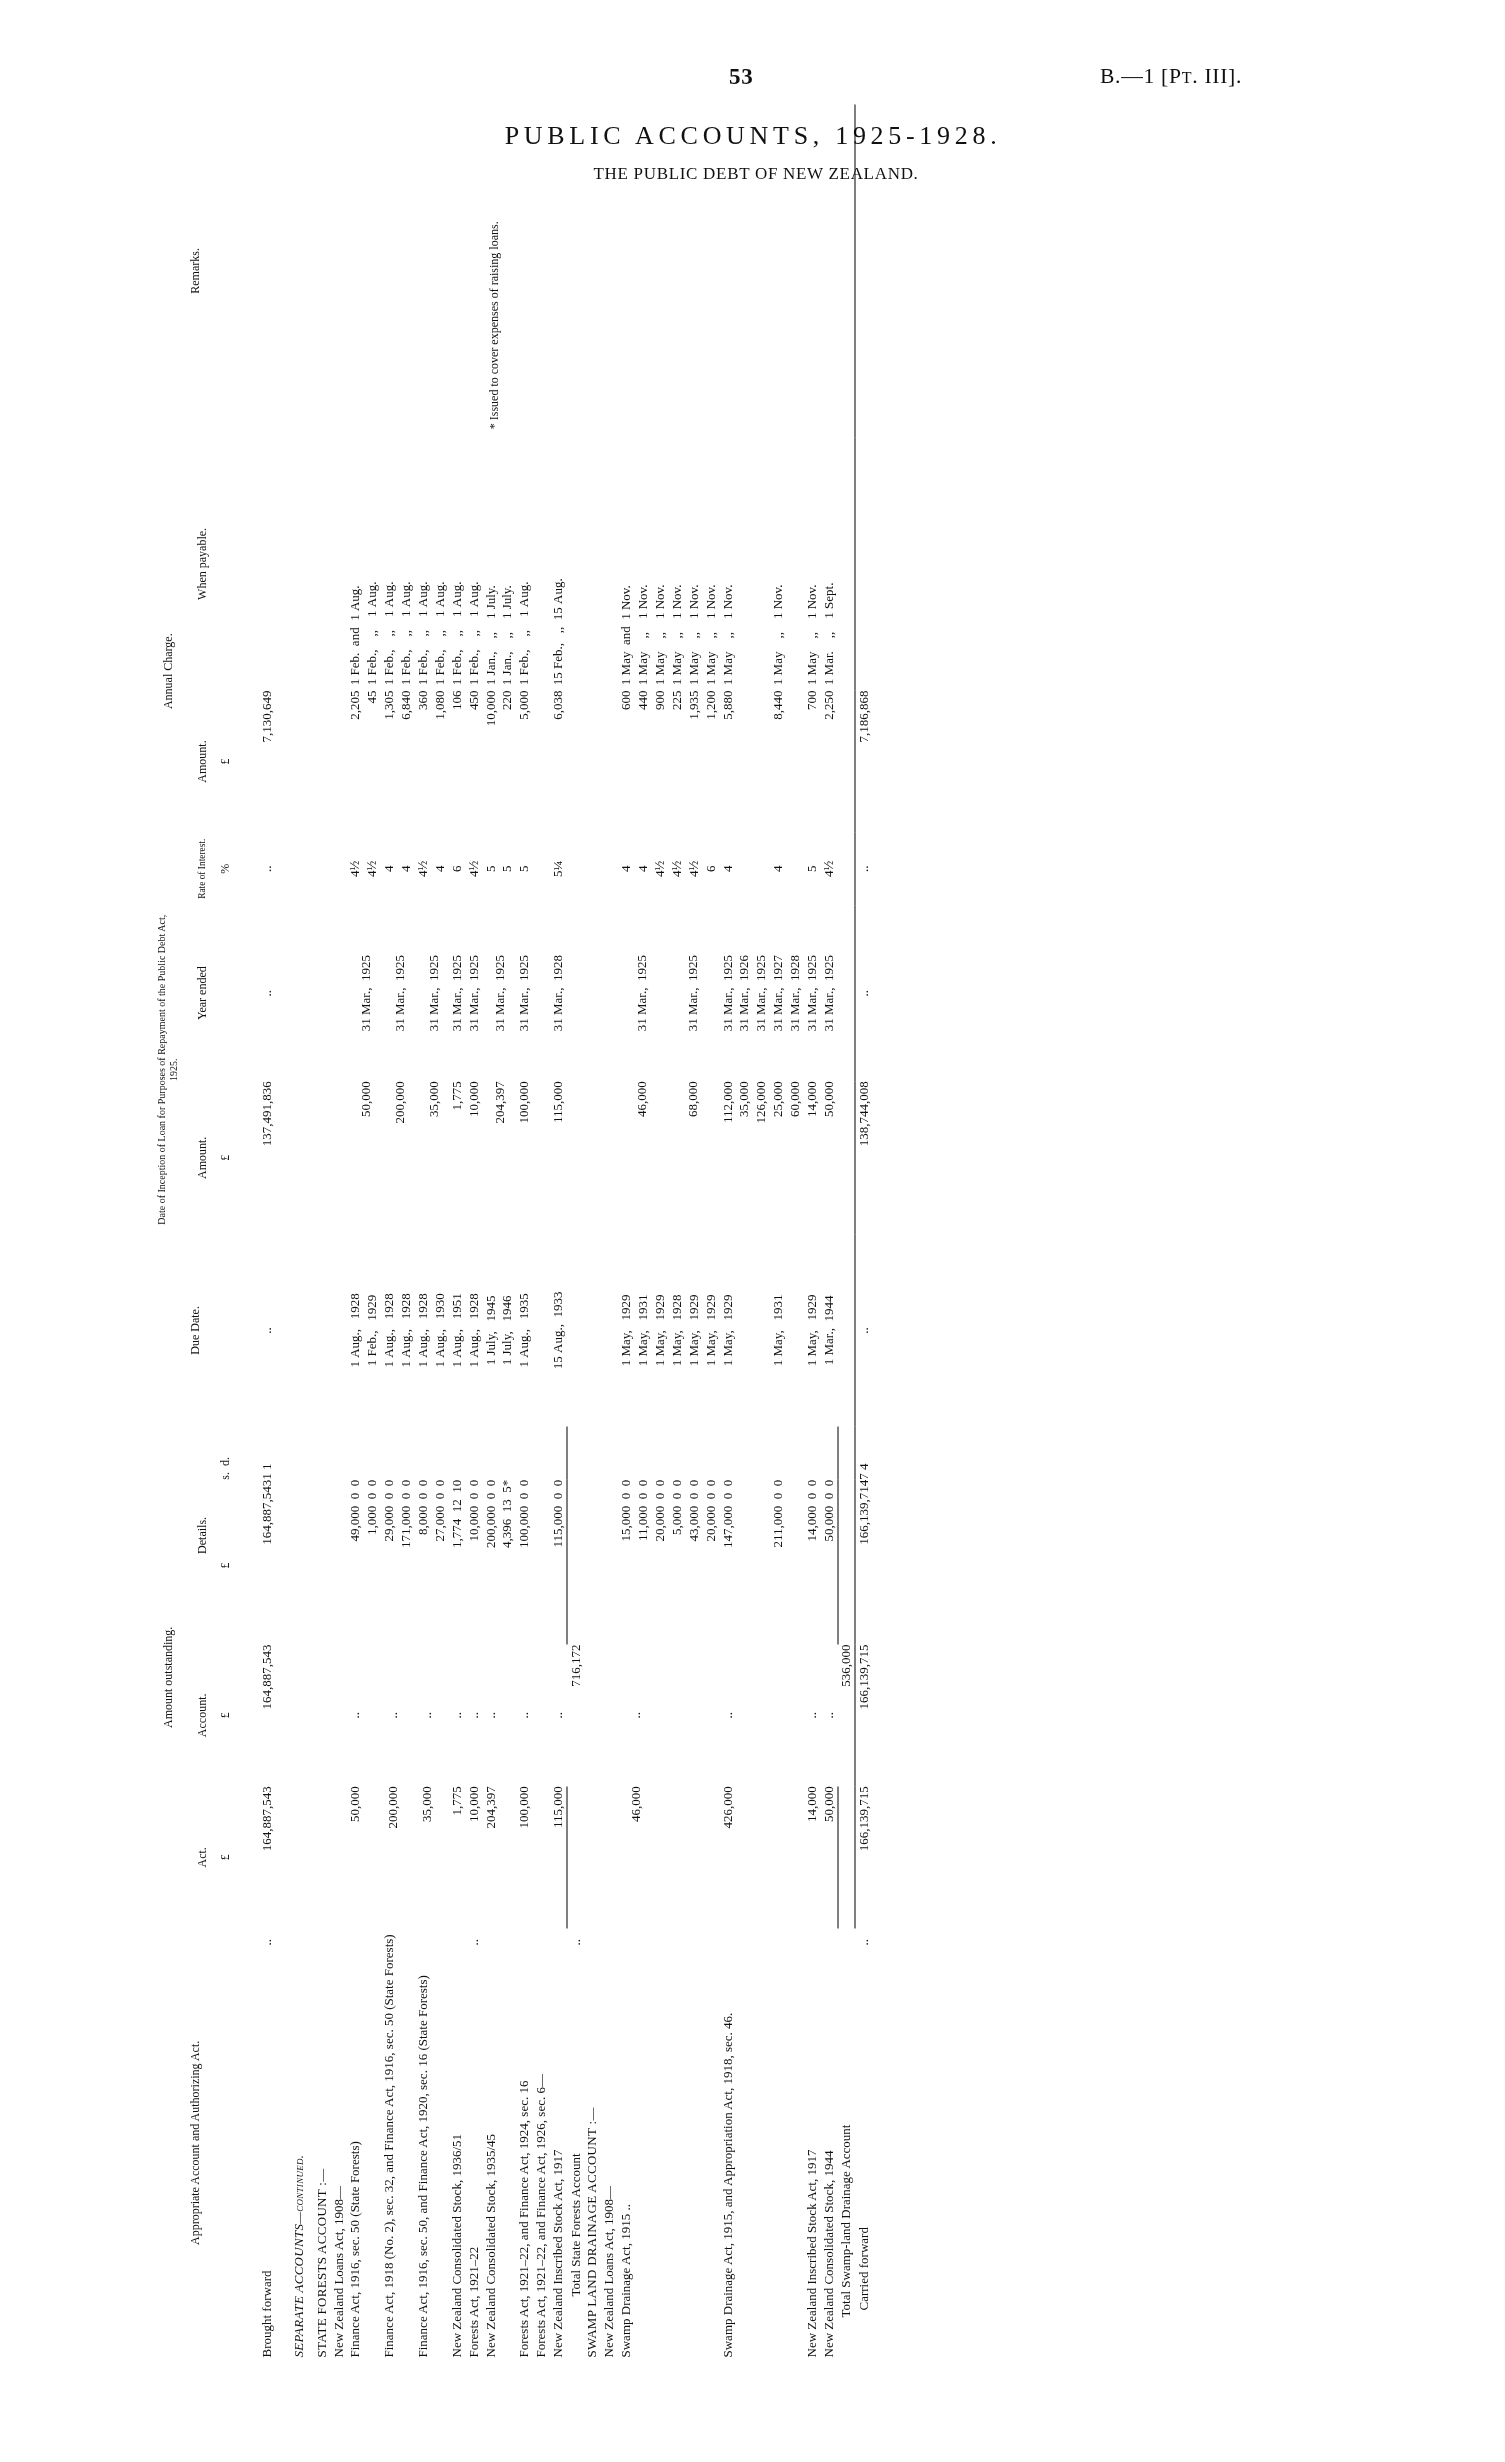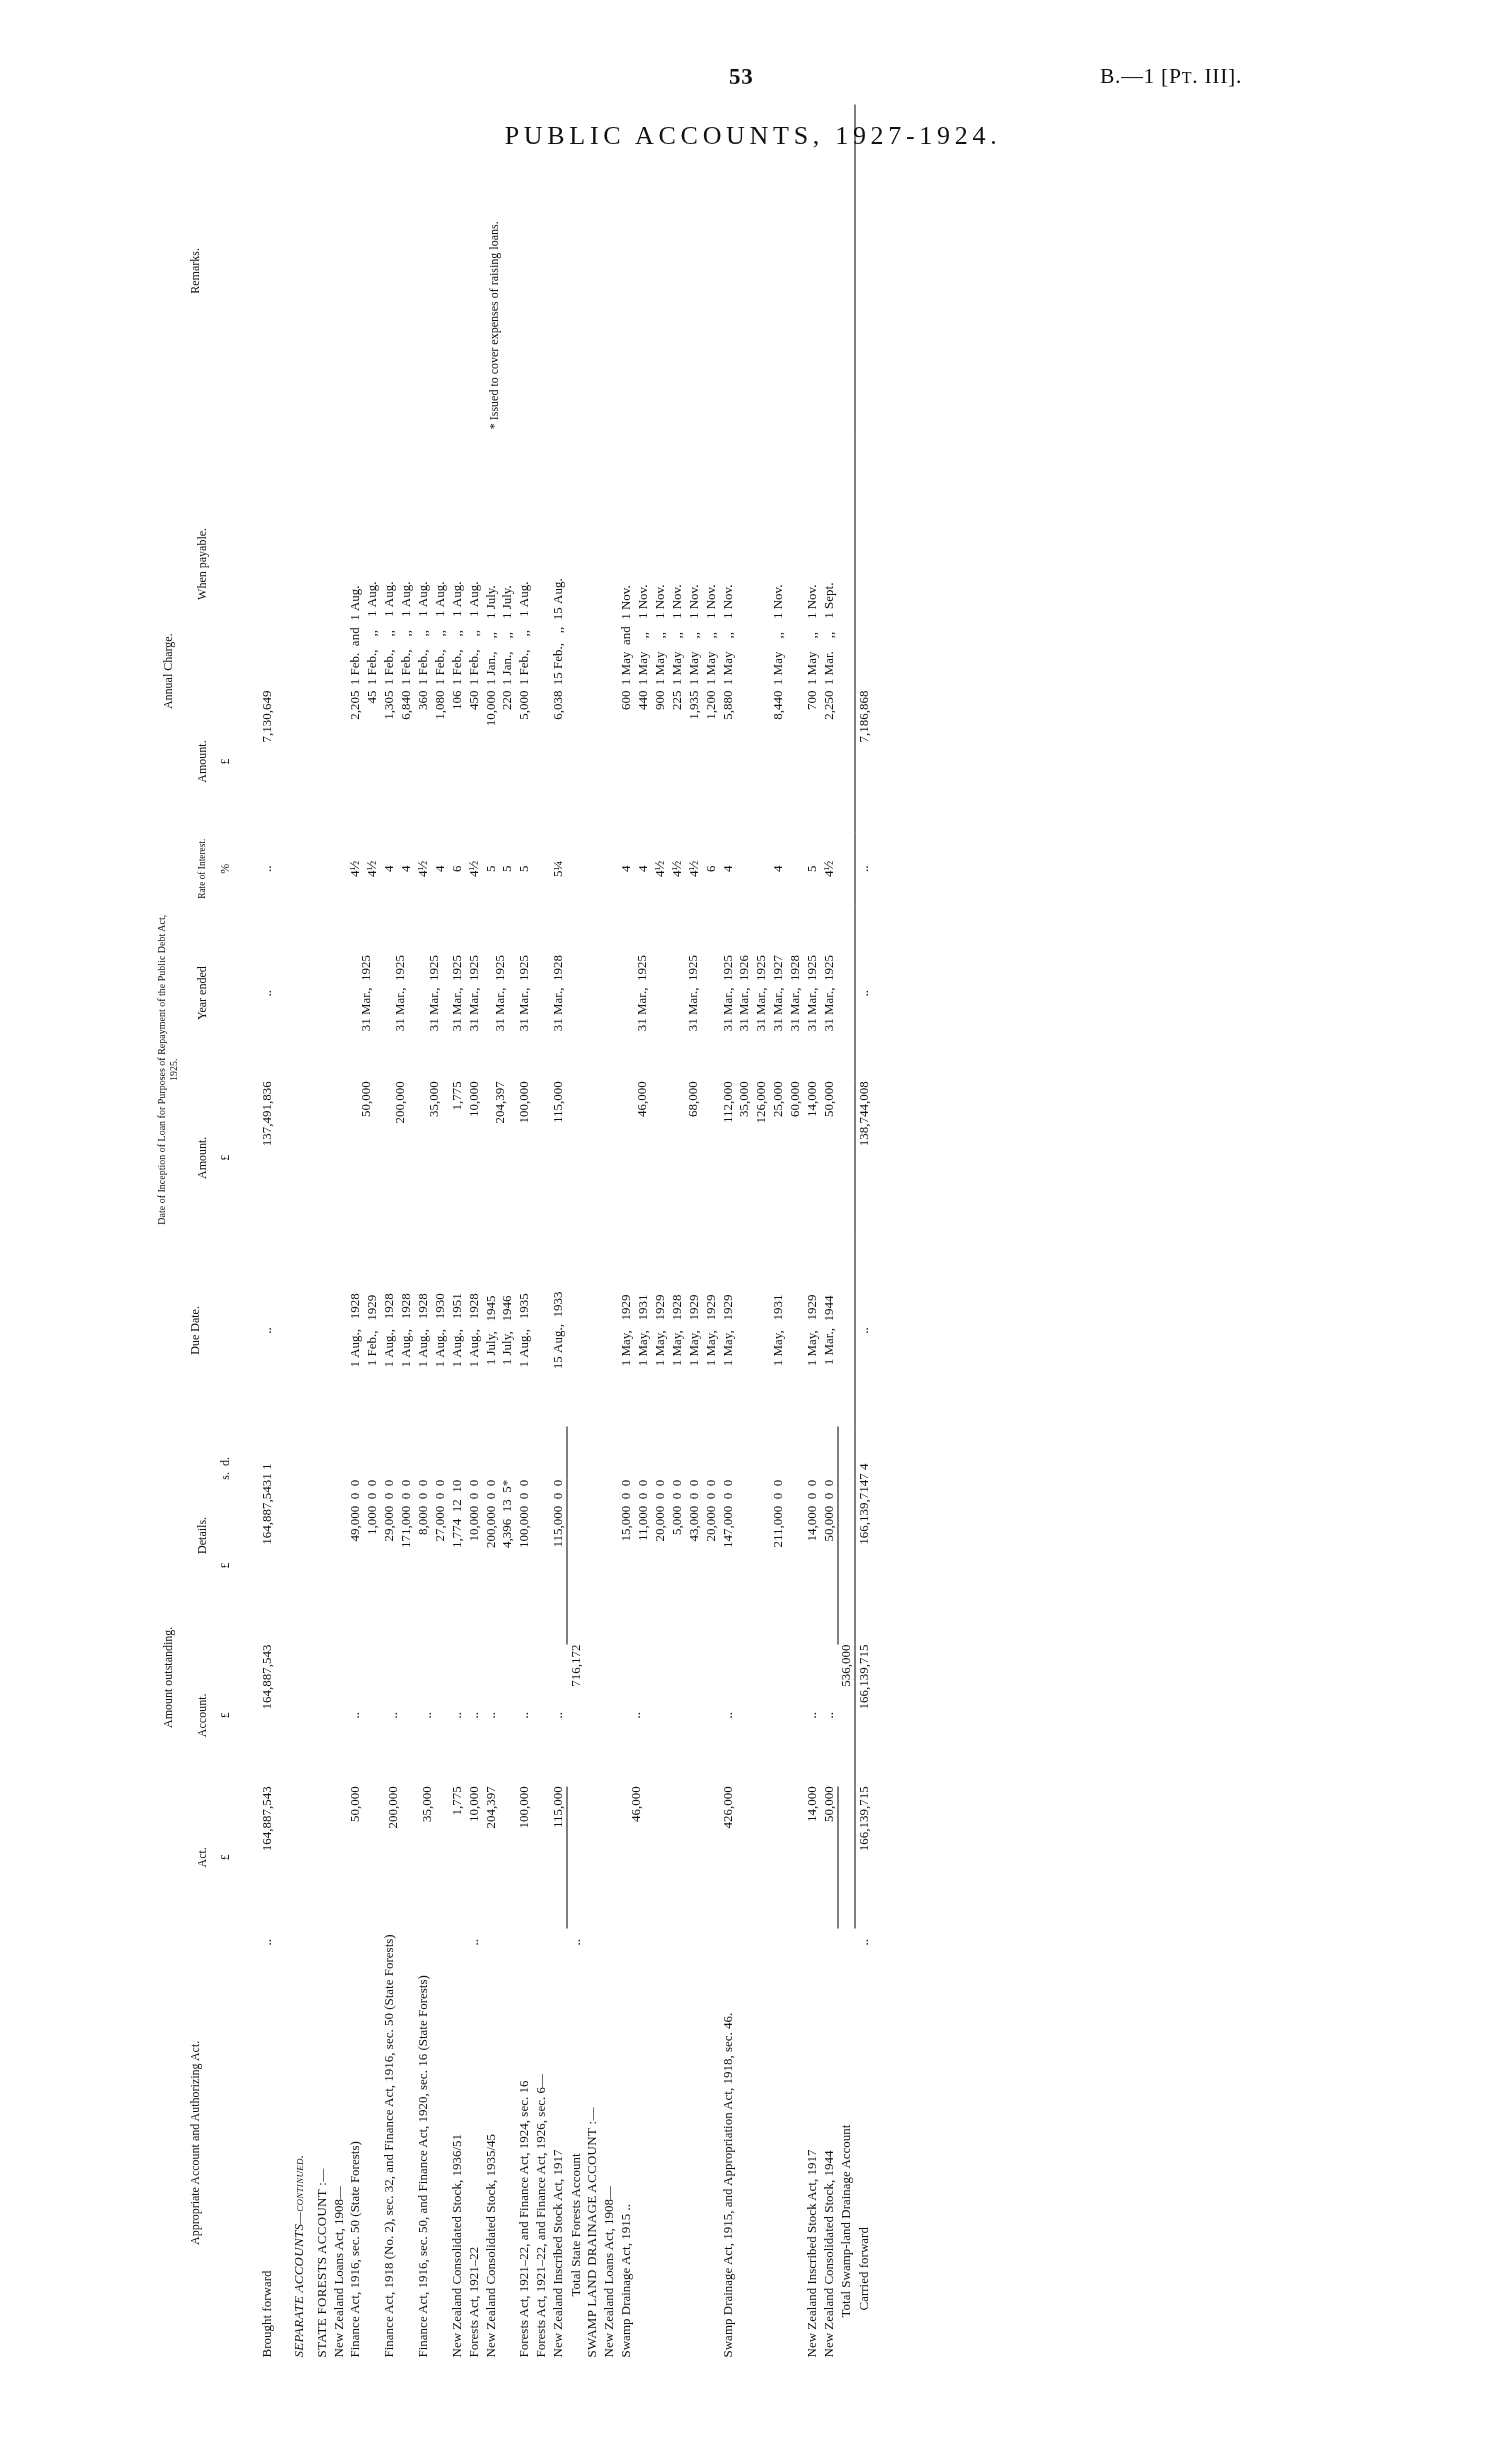--- a/index.html
+++ b/index.html
@@ -52,21 +52,22 @@
   .rt{text-align:right;}
   .multi{line-height:1.28;}
 </style>
 </head>
 <body>
 
 <div class="page">
 
   <div class="pg-num">53</div>
   <div class="pg-ref">B.—1 [P<span class="sm">T</span>. III].</div>
-  <div class="title-main">PUBLIC ACCOUNTS, 1927-1924.</div>
+  <div class="title-main">PUBLIC ACCOUNTS, 1925-1928.</div>
+  <div class="title-sub">THE PUBLIC DEBT OF NEW ZEALAND.</div>
 
   <div class="rot-wrap">
   <div class="rot">
 
     <table class="main">
       <colgroup>
         <col style="width:378px">
             <col style="width:125px">
             <col style="width:125px">
         <col style="width:145px">

